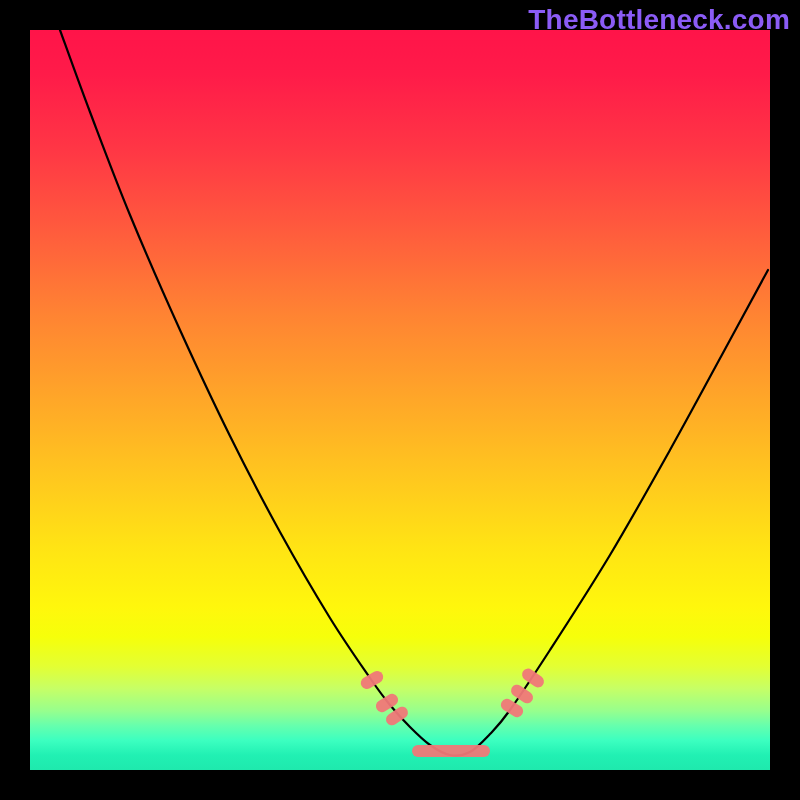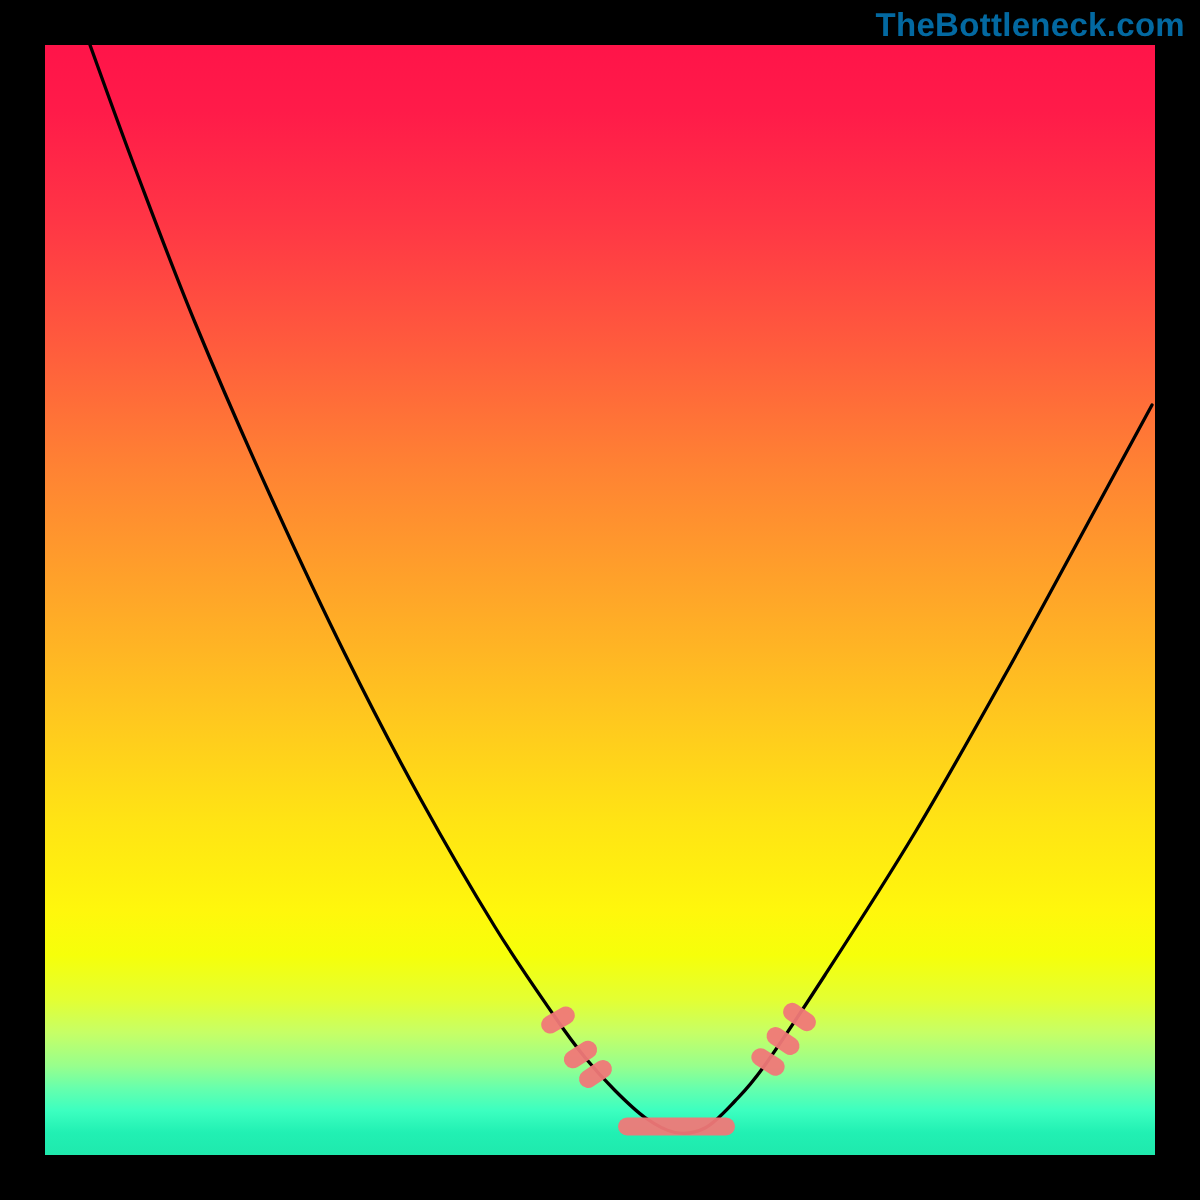--- a/index.html
+++ b/index.html
@@ -13,22 +13,22 @@
   .frame {
     position: relative;
     width: 800px;
     height: 800px;
     background: #000;
   }
   .watermark {
     position: absolute;
     top: 4px;
     right: 10px;
-    color: #0369a1;
-    font-size: 22px;
+    color: #8b5cf6;
+    font-size: 28px;
     font-weight: 600;
     letter-spacing: 0.2px;
     z-index: 5;
   }
   .plot-wrap {
     position: absolute;
     left: 30px;
     top: 30px;
     width: 740px;
     height: 740px;

